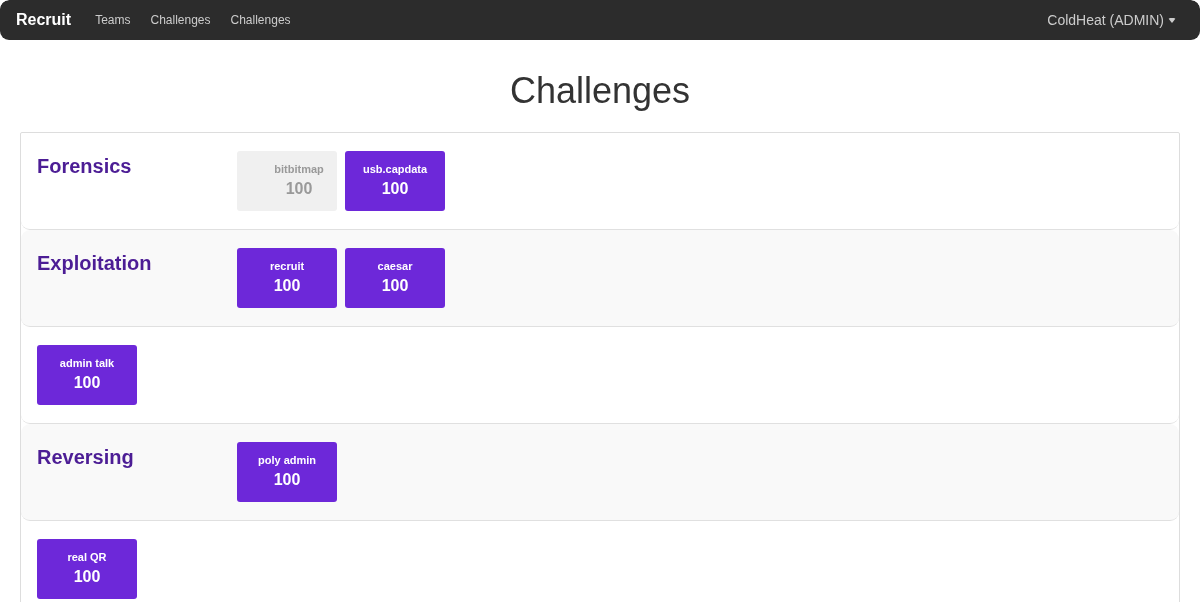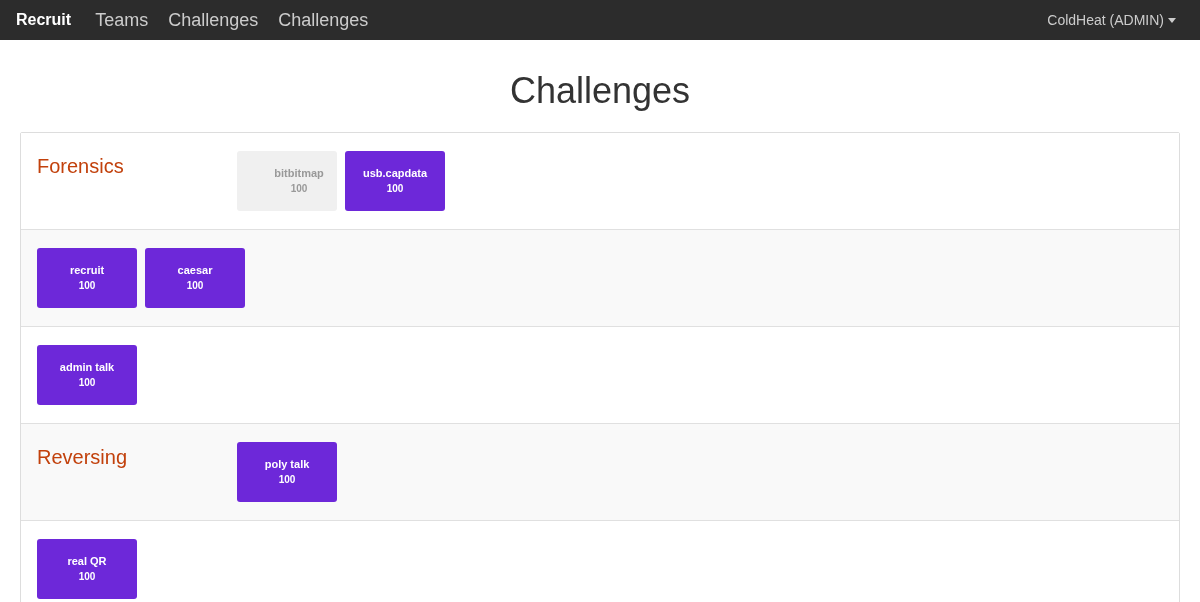--- a/index.html
+++ b/index.html
@@ -1,15 +1,15 @@
 <!DOCTYPE html>
 <html><head>
   <meta charset="utf-8">
   <style>
-    * { box-sizing: border-box; margin: 0; padding: 0; }
+    * { box-sizing: border-box; margin: 0; padding: 0; border-radius: 9px; }
     body { font-family: 'Helvetica Neue', Arial, sans-serif; background: #fff; color: #333; }
 
     
     .navbar {
       background: #2c2c2c;
       height: 40px;
       display: flex;
       align-items: center;
       padding: 0 16px;
       position: relative;
@@ -20,21 +20,21 @@
       font-weight: bold;
       margin-right: 24px;
       text-decoration: none;
     }
     .navbar-links {
       display: flex;
       gap: 20px;
     }
     .navbar-link {
       color: #ccc;
-      font-size: 18px;
+      font-size: 12px;
       text-decoration: none;
       cursor: pointer;
     }
     .navbar-user {
       position: absolute;
       right: 24px;
       color: #ccc;
       font-size: 14px;
       display: flex;
       align-items: center;
@@ -73,24 +73,24 @@
     }
     .category-row:last-child {
       border-bottom: none;
     }
     .category-row:nth-child(even) {
       background: #f9f9f9;
     }
 
     .category-name {
       font-size: 20px;
-      font-weight: 400;
+      font-weight: 700;
       min-width: 200px;
       padding-top: 4px;
-      color: #c2410c;
+      color: #4c1d95;
     }
 
     .challenges-list {
       display: flex;
       flex-wrap: wrap;
       gap: 8px;
     }
 
     .challenge-tile {
       width: 100px;
@@ -113,21 +113,21 @@
     .challenge-tile.unsolved {
       background: #f0f0f0;
       color: #999;
       padding-left: 24px;
     }
     .challenge-tile .tile-name {
       font-size: 11px;
       font-weight: bold;
     }
     .challenge-tile .tile-points {
-      font-size: 10px;
+      font-size: 16px;
     }
   </style>
 </head>
 <body>
 
 <nav class="navbar">
   <a class="navbar-brand" href="#">Recruit</a>
   <div class="navbar-links">
 
   <a class="navbar-link" href="#">Teams</a>
@@ -151,20 +151,21 @@
           <span class="tile-name">bitbitmap</span>
           <span class="tile-points">100</span>
         </div>
         <div class="challenge-tile solved">
           <span class="tile-name">usb.capdata</span>
           <span class="tile-points">100</span>
         </div>
       </div>
     </div>
     <div class="category-row">
+      <div class="category-name">Exploitation</div>
       <div class="challenges-list">
         <div class="challenge-tile solved">
           <span class="tile-name">recruit</span>
           <span class="tile-points">100</span>
         </div>
         <div class="challenge-tile solved">
           <span class="tile-name">caesar</span>
           <span class="tile-points">100</span>
         </div>
       </div>
@@ -174,21 +175,21 @@
         <div class="challenge-tile solved">
           <span class="tile-name">admin talk</span>
           <span class="tile-points">100</span>
         </div>
       </div>
     </div>
     <div class="category-row">
       <div class="category-name">Reversing</div>
       <div class="challenges-list">
         <div class="challenge-tile solved">
-          <span class="tile-name">poly talk</span>
+          <span class="tile-name">poly admin</span>
           <span class="tile-points">100</span>
         </div>
       </div>
     </div>
     <div class="category-row">
       <div class="challenges-list">
         <div class="challenge-tile solved">
           <span class="tile-name">real QR</span>
           <span class="tile-points">100</span>
         </div>

